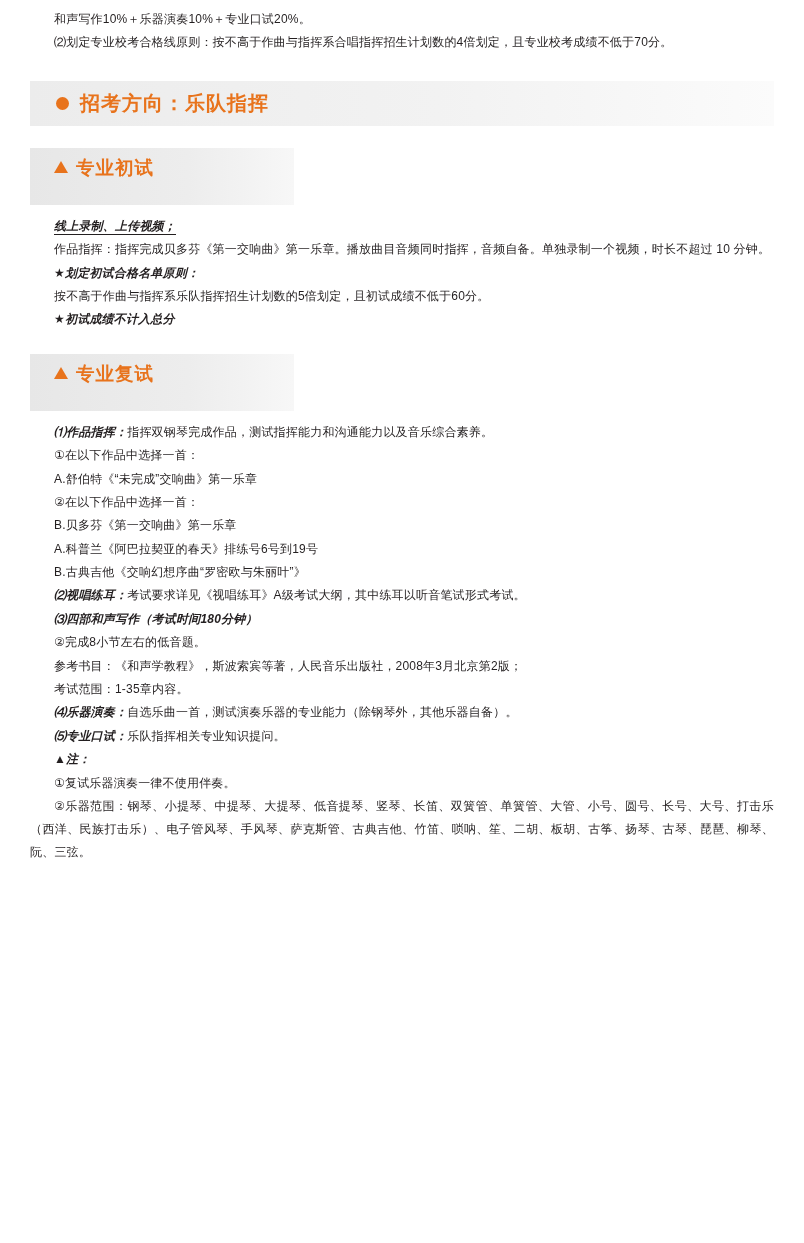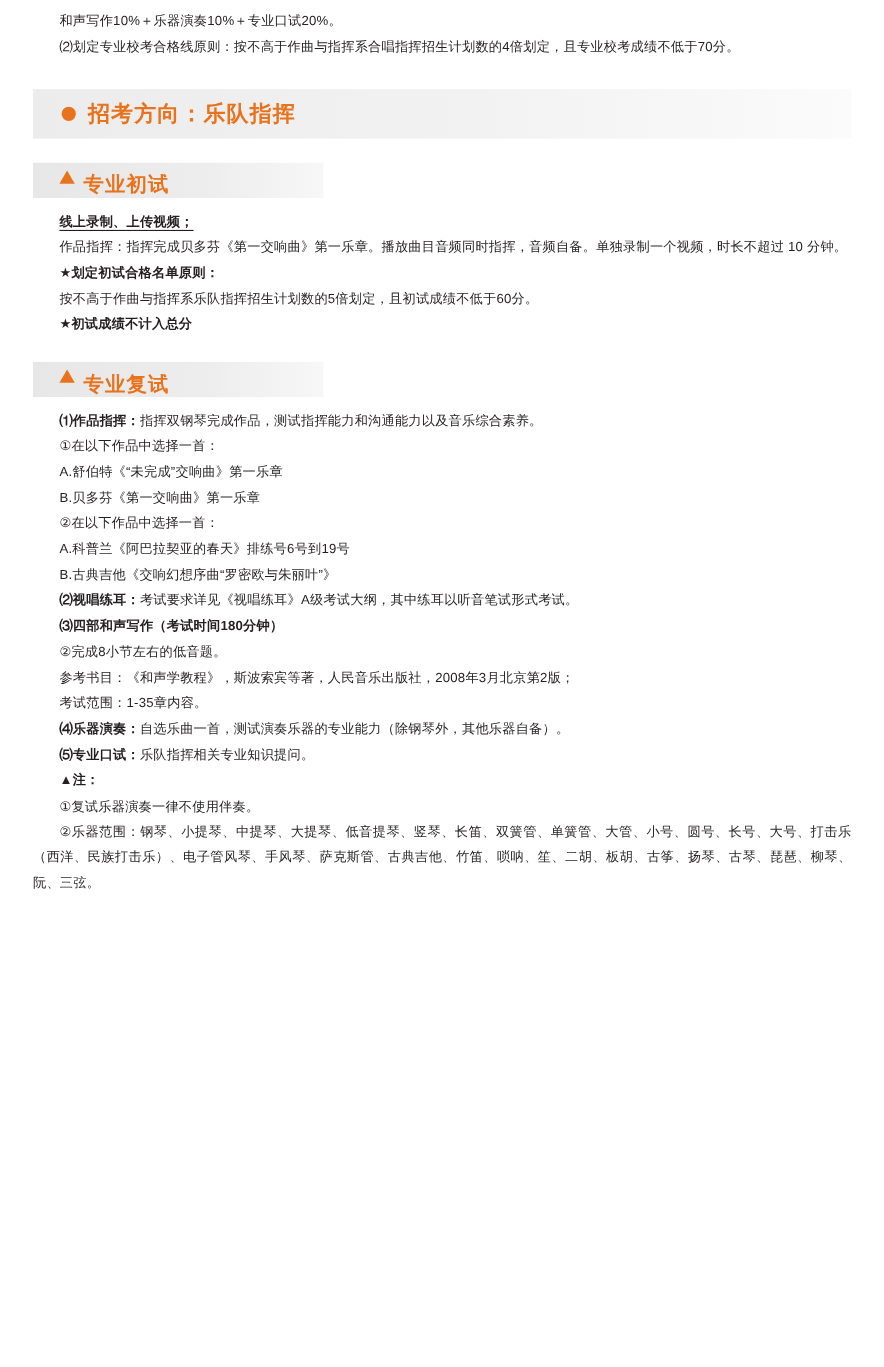--- a/index.html
+++ b/index.html
@@ -50,22 +50,23 @@
     color: #e8731c;
     font-size: 20px;
     font-weight: bold;
     letter-spacing: 1px;
   }
   
   .sub-banner {
     margin: 22px 0 10px 0;
     width: 230px;
     background: linear-gradient(to right, #e7e7e7, #ededed 60%, #f7f7f7 100%);
-    padding: 7px 10px 0 24px;
+    padding: 7px 10px 25px 24px;
     display: flex;
+    align-items: center;
     gap: 8px;
   }
   .tri {
     width: 0;
     height: 0;
     border-left: 7px solid transparent;
     border-right: 7px solid transparent;
     border-bottom: 12px solid #e8731c;
     display: inline-block;
     flex: 0 0 auto;
@@ -75,20 +76,21 @@
     font-size: 18.5px;
     font-weight: bold;
     letter-spacing: 1px;
   }
   .underline {
     text-decoration: underline;
     text-underline-offset: 4px;
   }
   .bold {
     font-weight: bold;
+    font-style: italic;
   }
   .tight {
     line-height: 1.9;
   }
 </style>
 </head>
 <body>
 
 <div class="page">
 
@@ -112,22 +114,22 @@
   <p class="para indent bold">★初试成绩不计入总分</p>
 
   <div class="sub-banner">
     <span class="tri"></span>
     <span class="title">专业复试</span>
   </div>
 
   <p class="para indent"><span class="bold">⑴作品指挥：</span>指挥双钢琴完成作品，测试指挥能力和沟通能力以及音乐综合素养。</p>
   <p class="para indent">①在以下作品中选择一首：</p>
   <p class="para indent">A.舒伯特《“未完成”交响曲》第一乐章</p>
+  <p class="para indent">②在以下作品中选择一首：</p>
   <p class="para indent">B.贝多芬《第一交响曲》第一乐章</p>
-  <p class="para indent">②在以下作品中选择一首：</p>
   <p class="para indent">A.科普兰《阿巴拉契亚的春天》排练号6号到19号</p>
   <p class="para indent">B.古典吉他《交响幻想序曲“罗密欧与朱丽叶”》</p>
   <p class="para indent"><span class="bold">⑵视唱练耳：</span>考试要求详见《视唱练耳》A级考试大纲，其中练耳以听音笔试形式考试。</p>
   <p class="para indent bold">⑶四部和声写作（考试时间180分钟）</p>
   <p class="para indent">②完成8小节左右的低音题。</p>
   <p class="para indent">参考书目：《和声学教程》，斯波索宾等著，人民音乐出版社，2008年3月北京第2版；</p>
   <p class="para indent">考试范围：1-35章内容。</p>
   <p class="para indent"><span class="bold">⑷乐器演奏：</span>自选乐曲一首，测试演奏乐器的专业能力（除钢琴外，其他乐器自备）。</p>
   <p class="para indent"><span class="bold">⑸专业口试：</span>乐队指挥相关专业知识提问。</p>
   <p class="para indent bold">▲注：</p>

